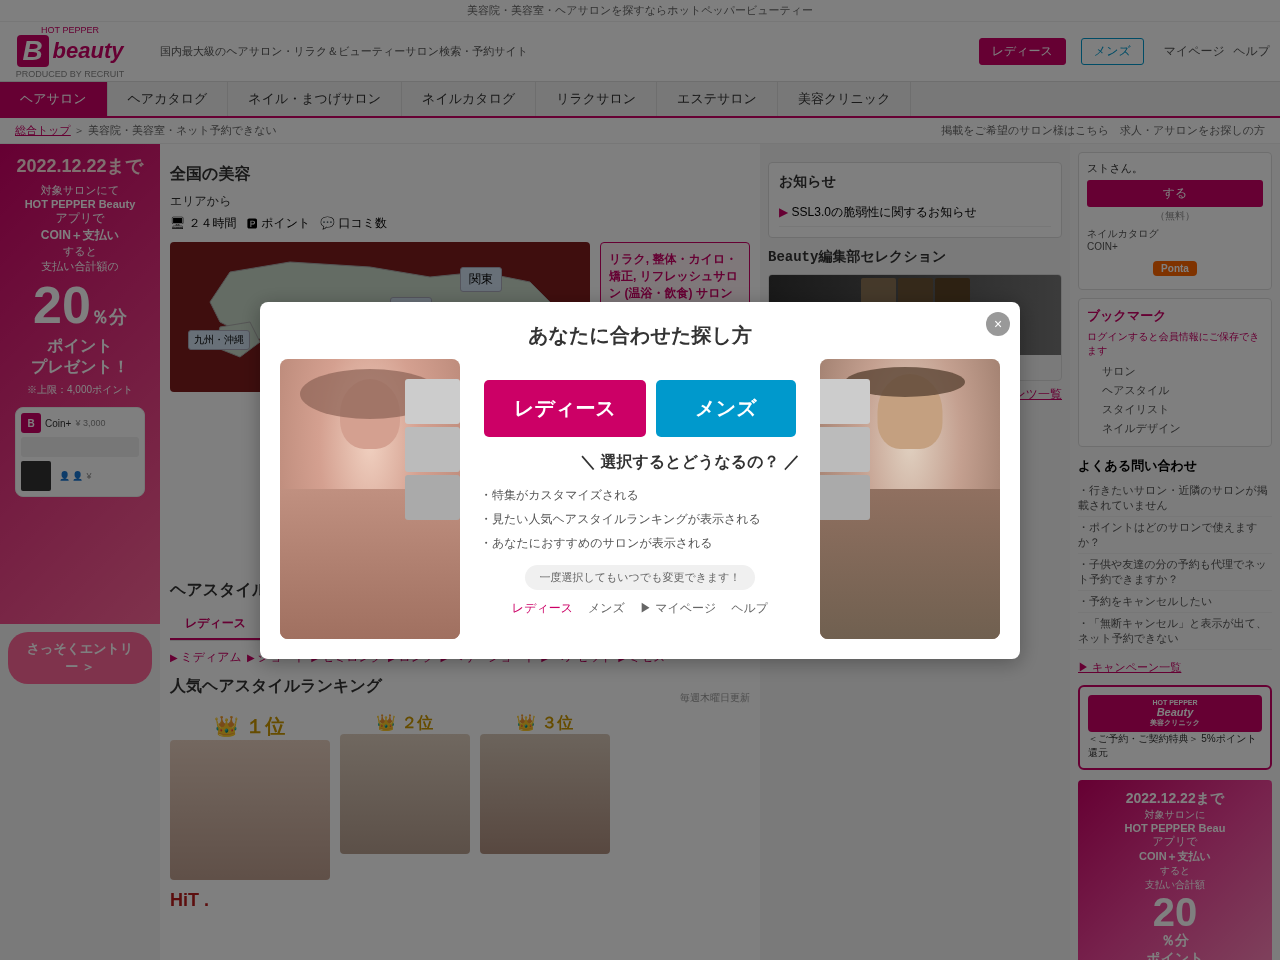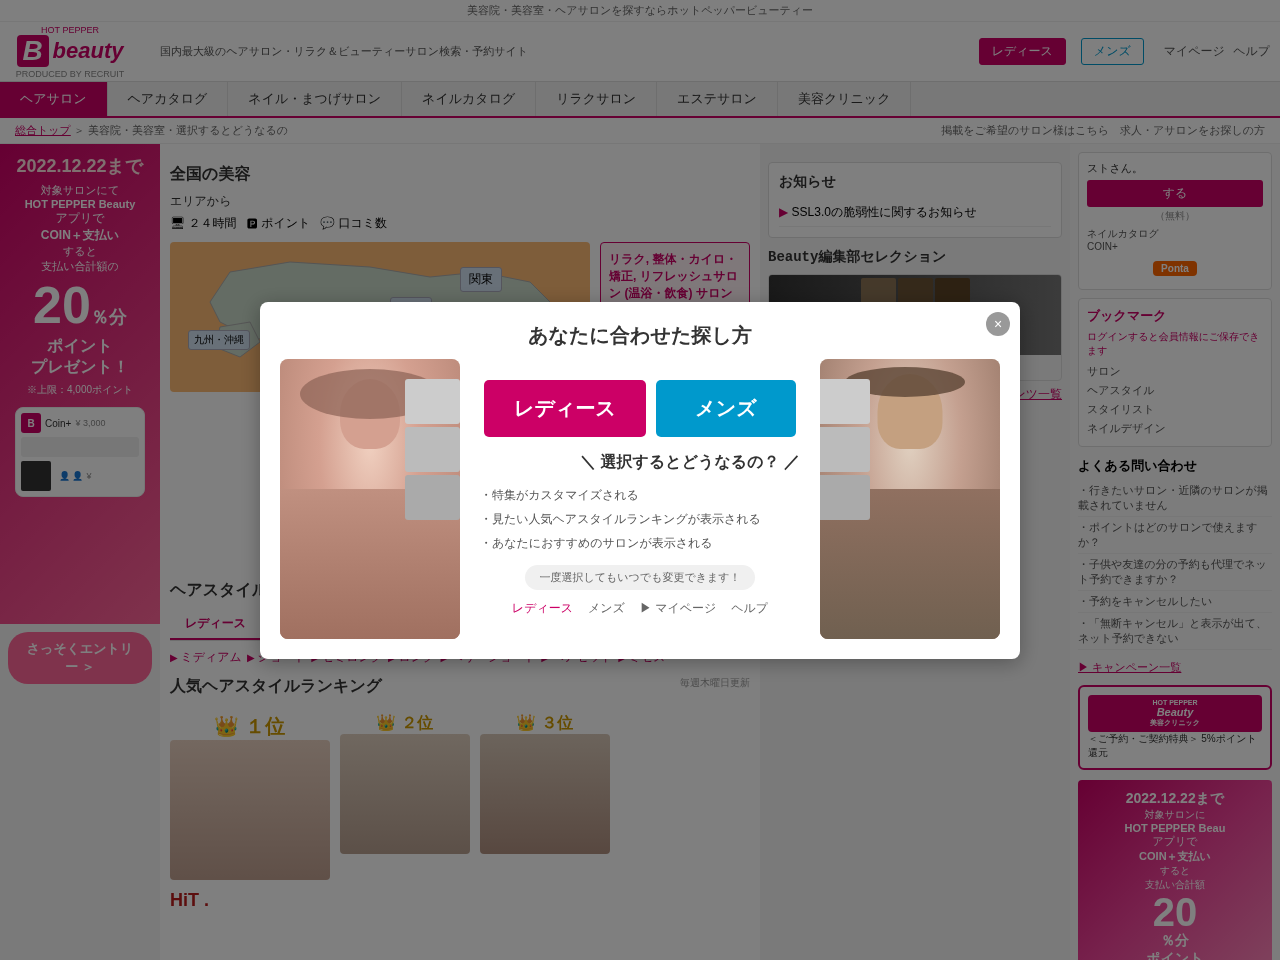--- a/index.html
+++ b/index.html
@@ -73,21 +73,21 @@
     .hair-section { margin: 10px 0; }
     .tab-row { display: flex; border-bottom: 1px solid #ddd; margin-bottom: 8px; }
     .tab-item { padding: 6px 15px; font-size: 12px; cursor: pointer; border-bottom: 2px solid transparent; }
     .tab-item.active { border-bottom: 2px solid #cc0066; color: #cc0066; font-weight: bold; }
     .hair-links { display: flex; flex-wrap: wrap; gap: 5px; font-size: 12px; }
     .hair-link { color: #cc0066; text-decoration: none; }
     .hair-link::before { content: '▶ '; font-size: 10px; }
     
     
     .ranking-section { margin: 10px 0; }
-    .ranking-header { display: flex; justify-content: space-between; align-items: flex-start; margin-bottom: 8px; }
+    .ranking-header { display: flex; justify-content: space-between; align-items: flex-end; margin-bottom: 8px; }
     .ranking-update { font-size: 10px; color: #999; }
     .rank-items { display: flex; gap: 10px; }
     .rank-item { text-align: center; }
     
     
     .news-section { background: #fff; border: 1px solid #ddd; border-radius: 4px; padding: 10px; margin: 10px 0; }
     .news-title { font-size: 14px; font-weight: bold; color: #333; margin-bottom: 8px; font-family: Liberation Mono, monospace; }
     .news-item { padding: 5px 0; border-bottom: 1px solid #eee; font-size: 12px; }
     .news-item::before { content: '▶ '; color: #cc0066; }
     
@@ -100,21 +100,21 @@
     
     .faq-section { margin: 10px 0; }
     .faq-title { font-size: 13px; font-weight: bold; margin-bottom: 5px; }
     .faq-item { font-size: 11px; color: #555; padding: 3px 0; border-bottom: 1px solid #eee; }
     .faq-item::before { content: '・'; }
     
     
     .bookmark-section { background: #fff; border: 1px solid #ddd; border-radius: 4px; padding: 8px; margin-bottom: 10px; }
     .bookmark-title { font-size: 13px; font-weight: bold; color: #cc0066; margin-bottom: 5px; }
     .bookmark-links { font-size: 11px; }
-    .bookmark-links a { color: #555; display: block; padding: 2px 0; text-decoration: none; }
+    .bookmark-links a { color: #555; display: block; padding: 2px 0; text-decoration: none; margin-left: 15px; }
     
     
     .right-ad-large { background: linear-gradient(135deg, #cc0066 0%, #ee4499 50%, #ff88bb 100%); color: #fff; padding: 10px; text-align: center; border-radius: 4px; margin-bottom: 10px; }
     
     
     .esthe-box { background: #e8f0ff; border: 1px solid #99aadd; border-radius: 4px; padding: 8px; margin-top: 8px; }
     .esthe-title { font-size: 13px; font-weight: bold; color: #3366cc; margin-bottom: 5px; }
     
     .ponta-logo { background: #ff6600; color: #fff; font-size: 14px; font-weight: bold; border-radius: 4px; padding: 2px 8px; margin: 5px auto; display: inline-block; }
     
@@ -193,21 +193,21 @@
   <div class="nav-tab">ネイルカタログ</div>
   <div class="nav-tab">リラクサロン</div>
   <div class="nav-tab">エステサロン</div>
   <div class="nav-tab">美容クリニック</div>
 </div>
 
 <div class="breadcrumb-bar">
   <div>
     <a href="#" style="color:#cc0066;">総合トップ</a>
     <span> ＞ </span>
-    <span>美容院・美容室・選択するとどうなるの</span>
+    <span>美容院・美容室・ネット予約できない</span>
   </div>
   <div>掲載をご希望のサロン様はこちら　求人・アサロンをお探しの方</div>
 </div>
 
 <div class="main-layout">
 
   <div class="left-sidebar">
     <div class="left-ad">
       <div style="font-size:18px;font-weight:bold;color:#ffe0e0;">2022.12.22まで</div>
       <div style="font-size:11px;margin-top:5px;">対象サロンにて</div>
@@ -247,21 +247,21 @@
     <div class="map-section">
       <div class="section-title">全国の美容</div>
       <div style="margin-bottom:5px;font-size:12px;color:#333;">エリアから</div>
       <div style="display:flex;gap:10px;margin-bottom:10px;">
         <span>🖥 ２４時間</span>
         <span>🅿 ポイント</span>
         <span>💬 口コミ数</span>
       </div>
 
       <div class="map-container">
-        <div style="position:relative;width:420px;height:150px;background:#fdba74;border-radius:4px;overflow:hidden;">
+        <div style="position:relative;width:420px;height:150px;background:#7f1d1d;border-radius:4px;overflow:hidden;">
           <svg viewBox="0 0 420 150" width="420" height="150">
 
             <path d="M60,30 L120,20 L200,25 L260,35 L310,30 L360,40 L380,60 L370,80 L340,100 L280,110 L230,115 L180,110 L130,105 L80,95 L50,80 L40,60 Z" fill="#c8d8c8" stroke="#aaa" stroke-width="1"></path>
 
             <path d="M50,85 L80,80 L90,100 L70,115 L45,105 Z" fill="#c8d8c8" stroke="#aaa" stroke-width="1"></path>
 
             <path d="M100,95 L140,90 L145,110 L110,115 Z" fill="#c8d8c8" stroke="#aaa" stroke-width="1"></path>
           </svg>
           
           <div style="position:absolute;left:290px;top:25px;background:#d0e0f0;border:1px solid #aab;border-radius:3px;padding:3px 8px;font-size:12px;cursor:pointer;">関東</div>

